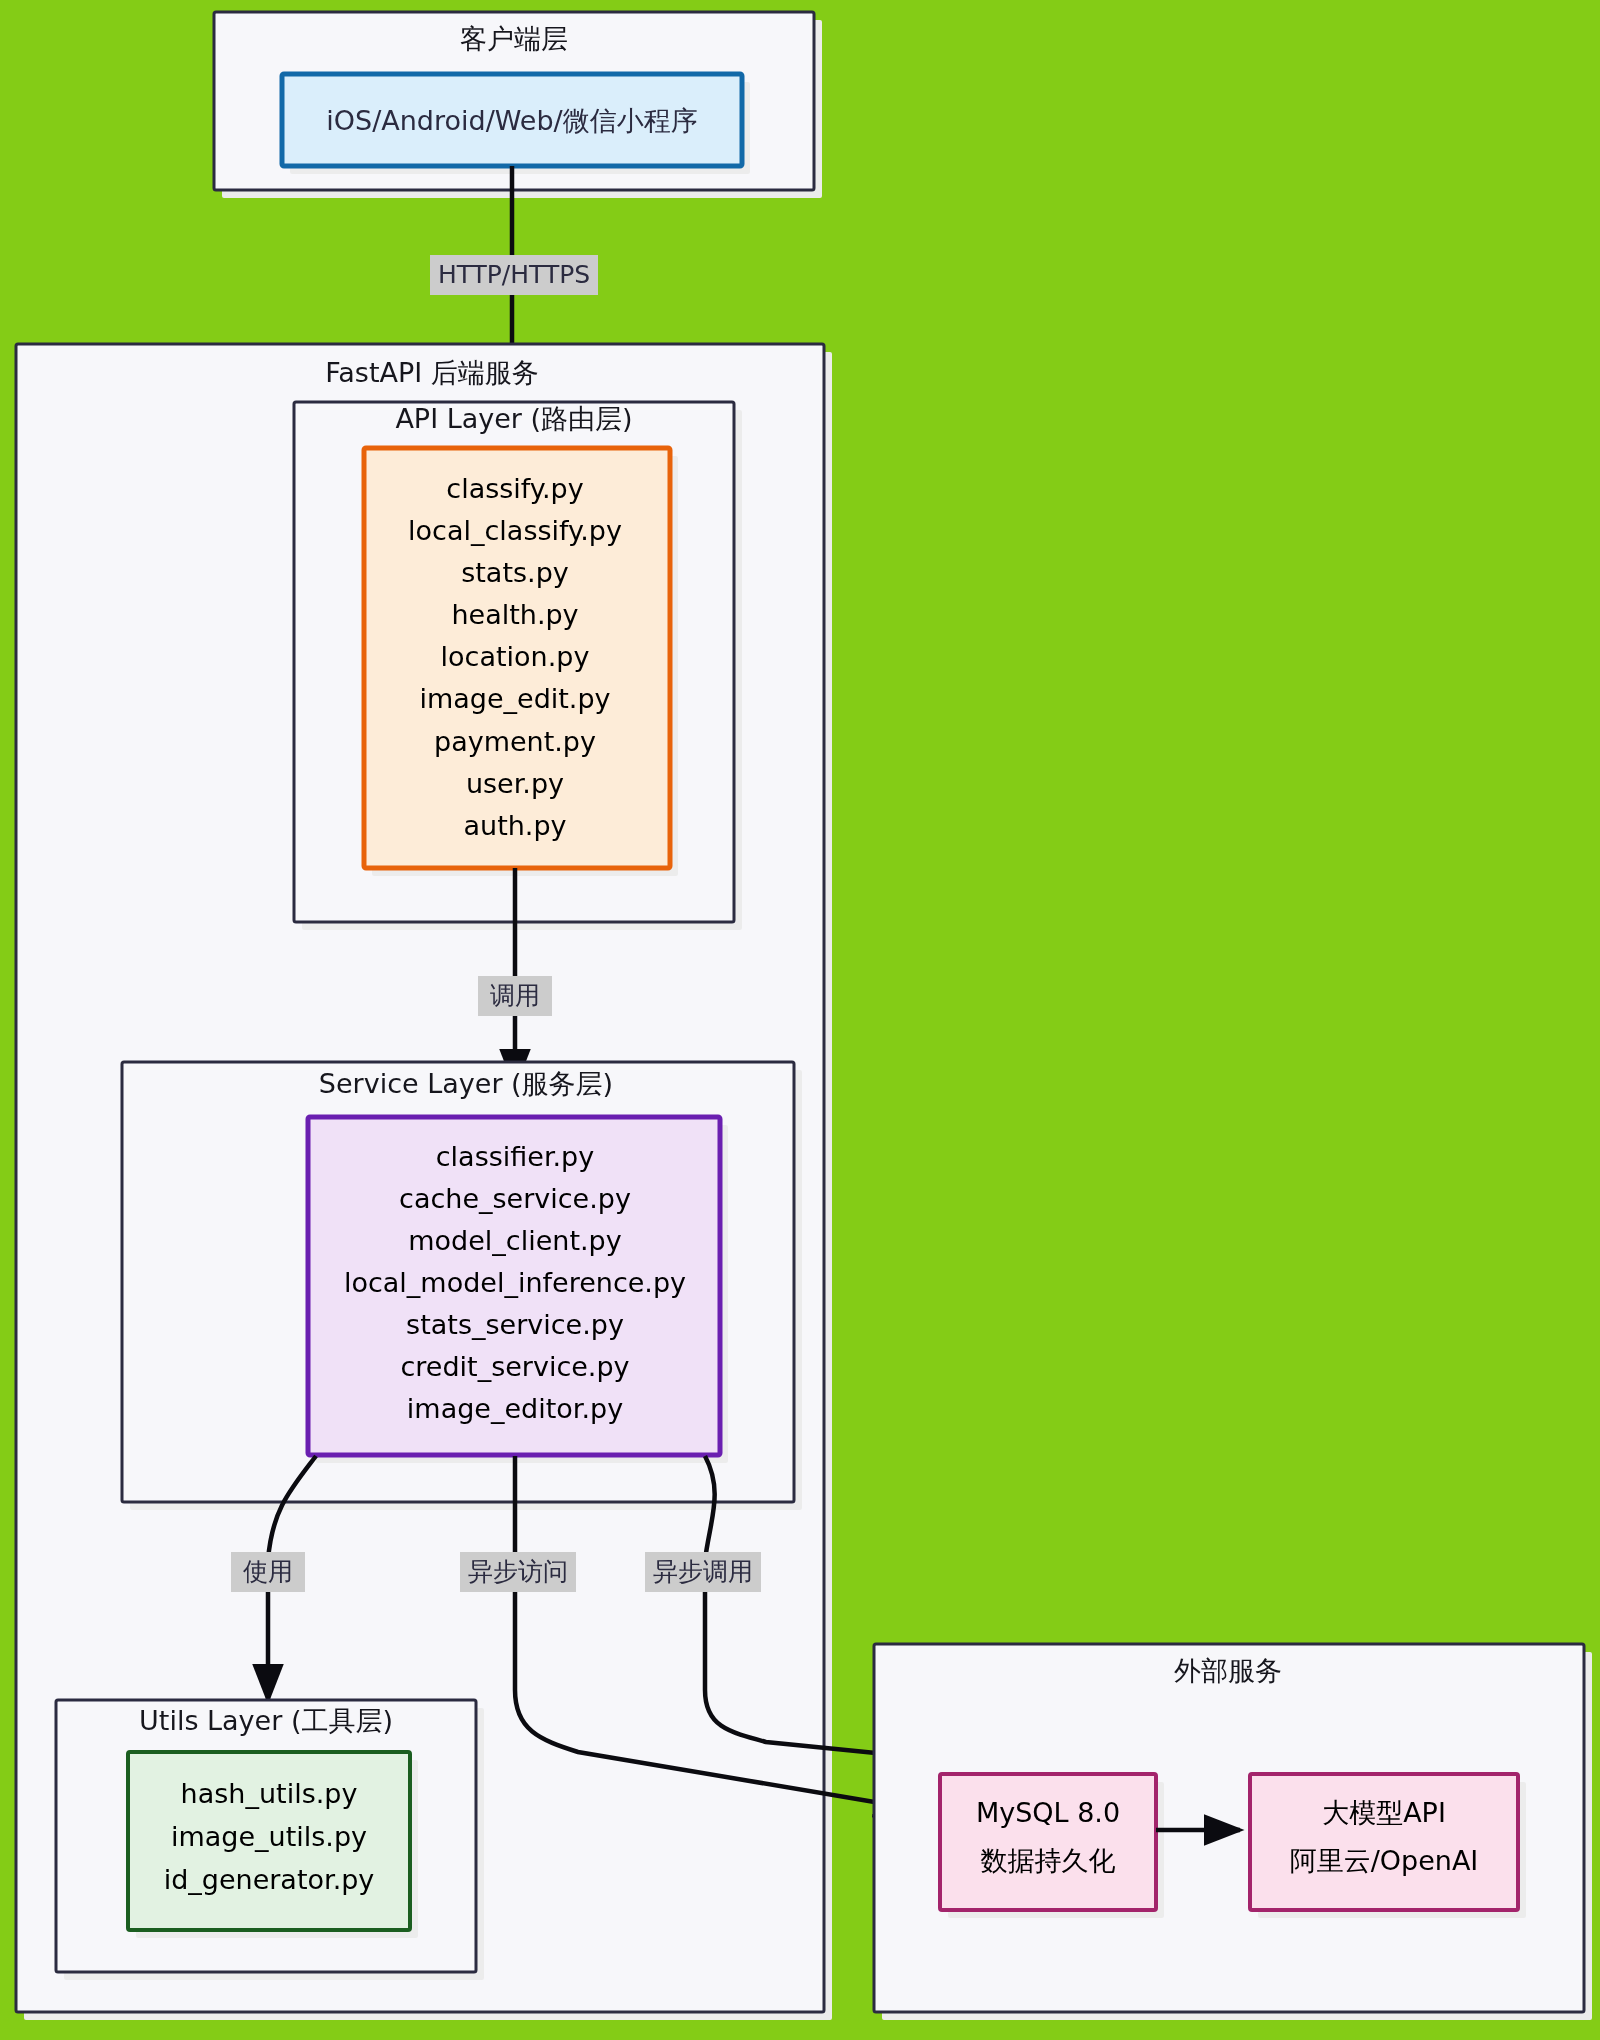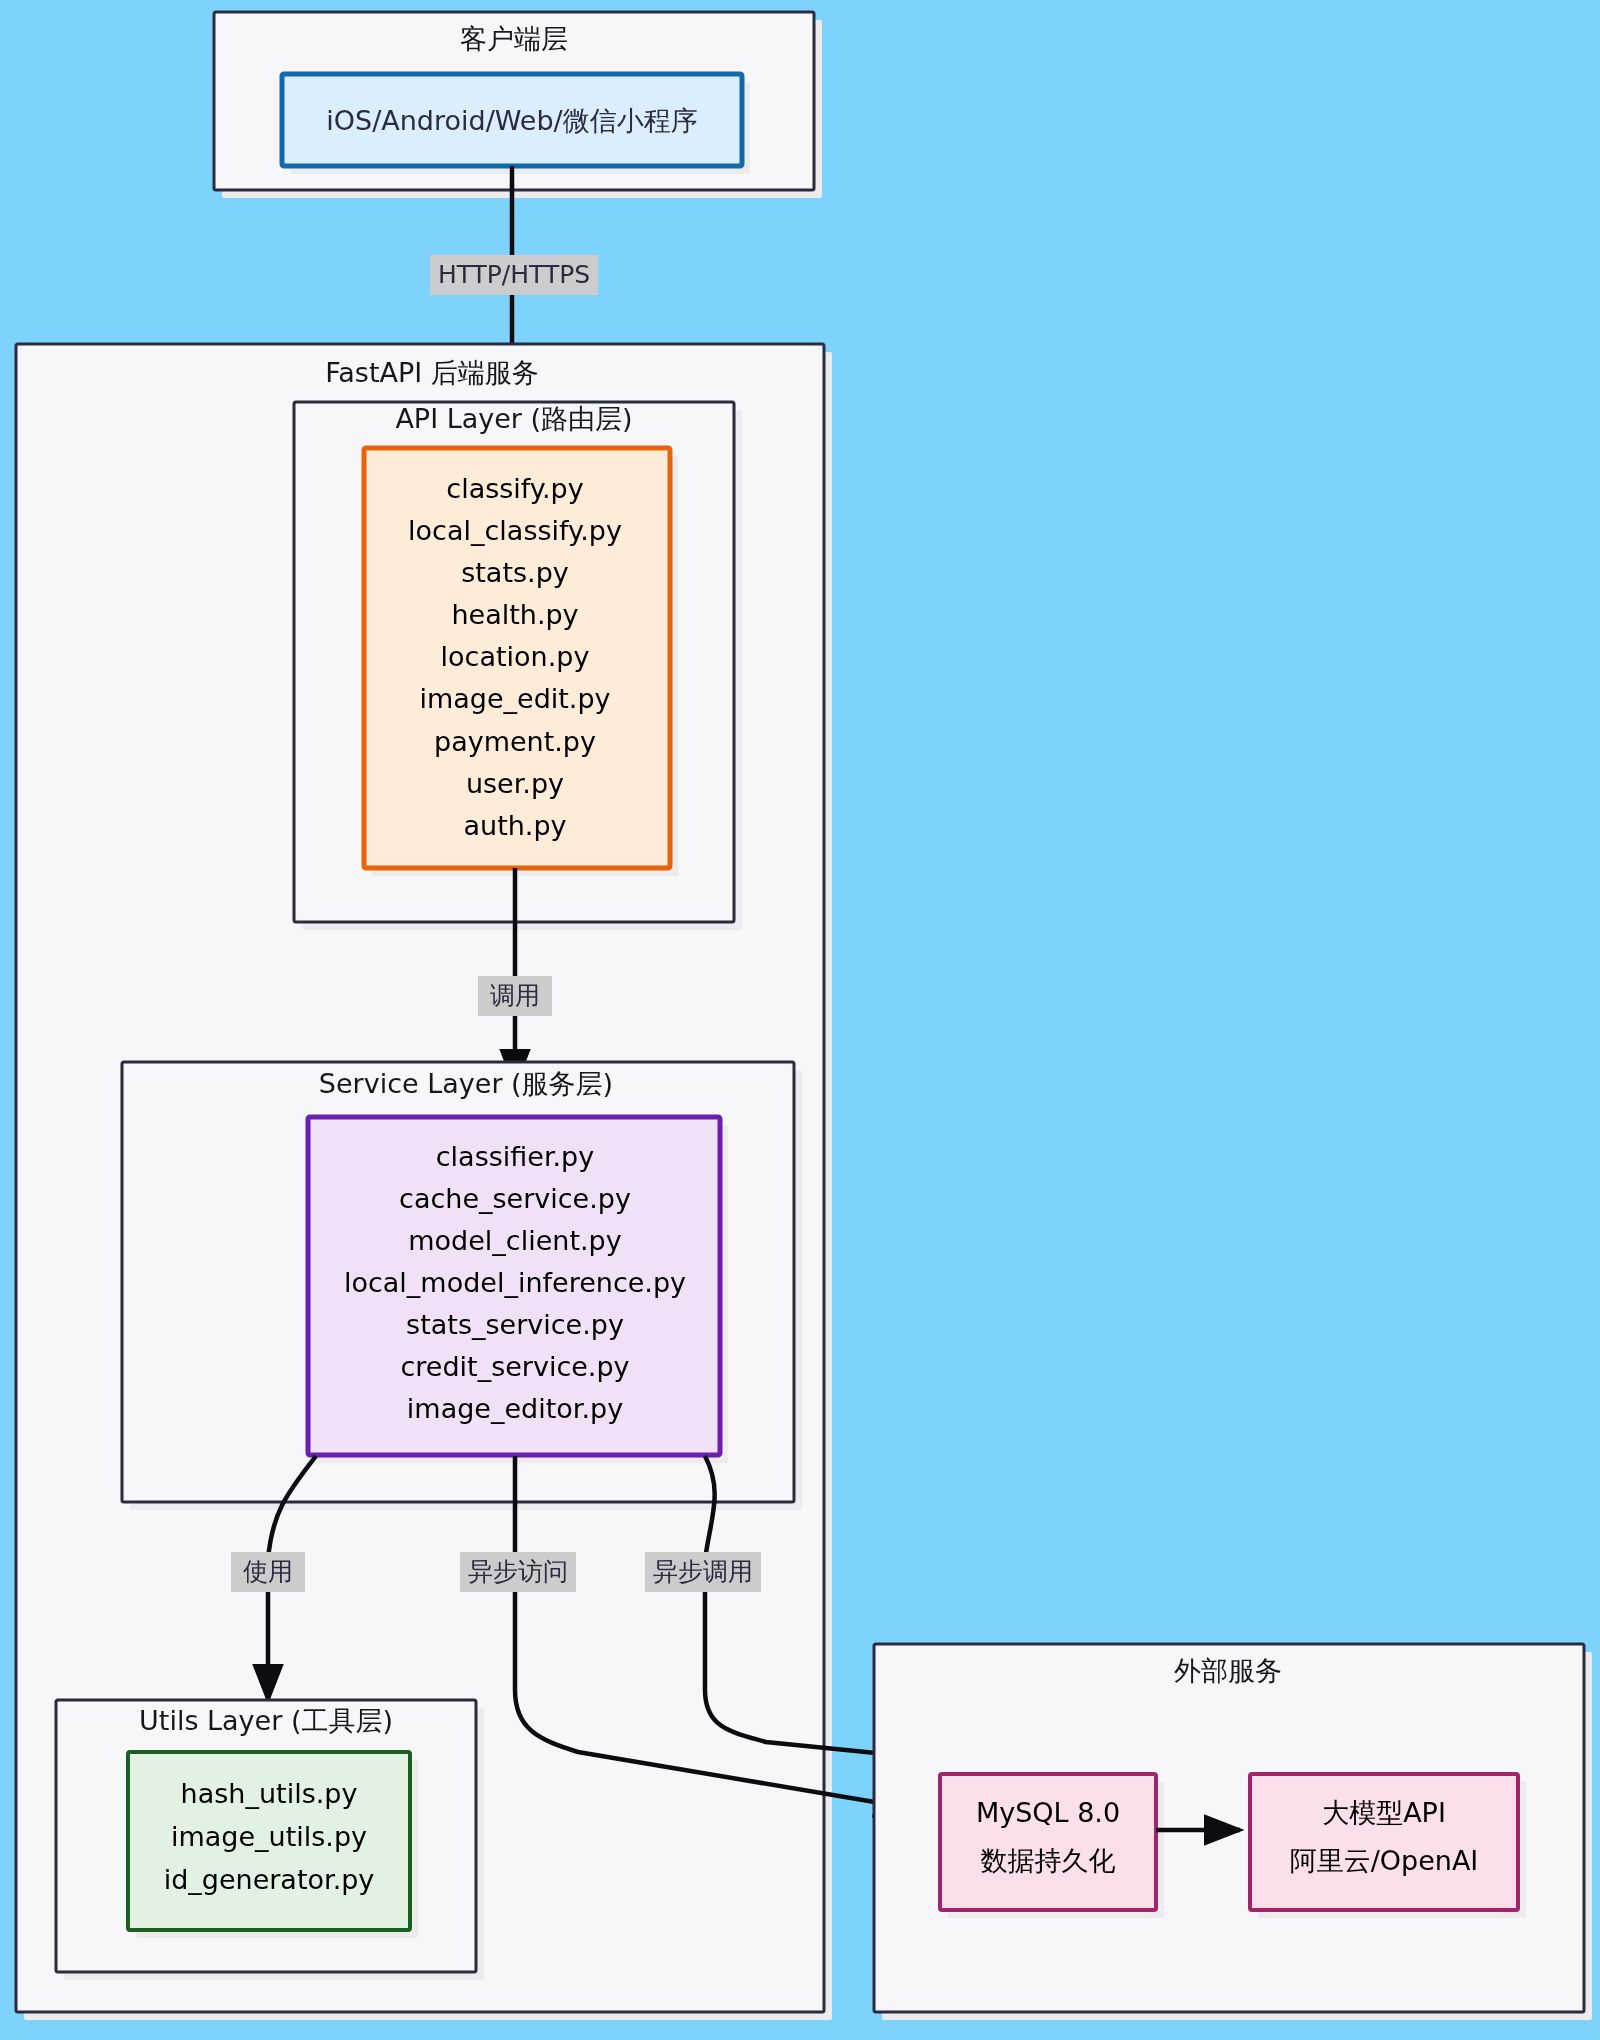--- a/index.html
+++ b/index.html
@@ -7,21 +7,21 @@
     padding: 0;
     background: #ffffff;
   }
   body {
     font-family: "DejaVu Sans", "Liberation Sans", sans-serif;
   }
   #stage {
     position: relative;
     width: 1600px;
     height: 2040px;
-    background: #7dd3fc;
+    background: #84cc16;
     overflow: hidden;
   }
   svg#diagram {
     position: absolute;
     left: 0;
     top: 0;
     width: 1600px;
     height: 2040px;
   }
   .cluster-rect {

